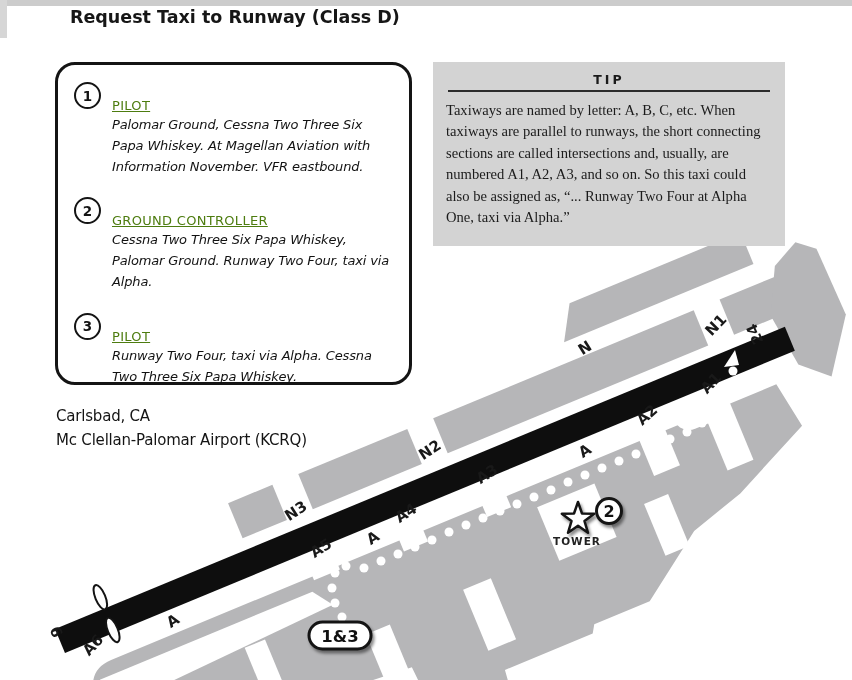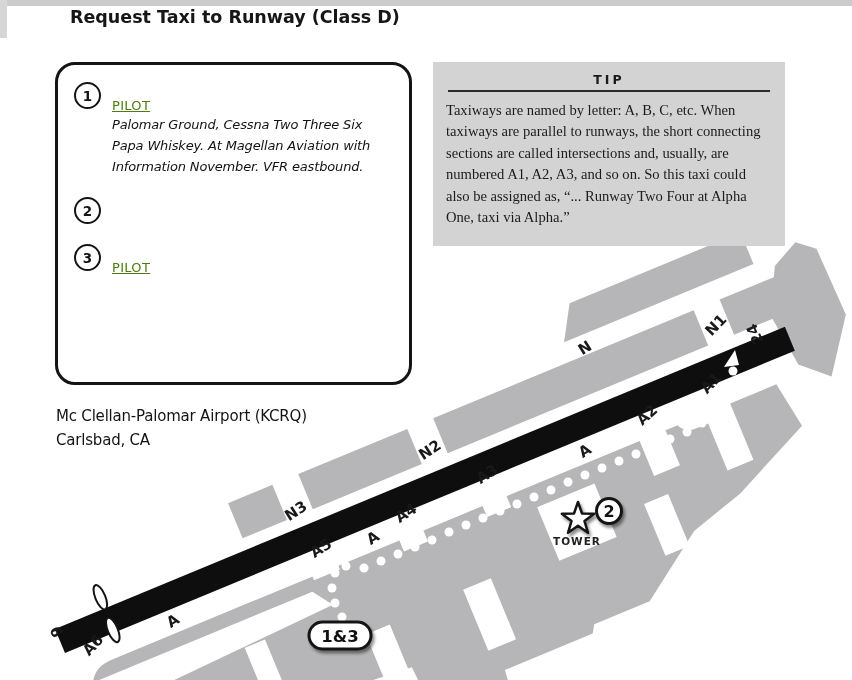--- a/index.html
+++ b/index.html
@@ -64,38 +64,43 @@
 <div class="dialog">
   <div class="step">
     <div class="stepnum">1</div>
     <div class="stepbody">
       <div class="speaker">PILOT</div>
       <div class="speech">Palomar Ground, Cessna Two Three Six Papa Whiskey. At Magellan Aviation with Information November. VFR eastbound.</div>
     </div>
   </div>
   <div class="step">
     <div class="stepnum">2</div>
+    <div class="stepbody">
+      <div class="speaker">GROUND CONTROLLER</div>
+      <div class="speech">Cessna Two Three Six Papa Whiskey, Palomar Ground. Runway Two Four, taxi via Alpha.</div>
+    </div>
   </div>
   <div class="step">
     <div class="stepnum">3</div>
     <div class="stepbody">
       <div class="speaker">PILOT</div>
+      <div class="speech">Runway Two Four, taxi via Alpha. Cessna Two Three Six Papa Whiskey.</div>
     </div>
   </div>
 </div>
 
 <div class="tip">
   <div class="tip-title">TIP</div>
   <div class="tip-rule"></div>
   <div class="tip-body">Taxiways are named by letter: A, B, C, etc. When taxiways are parallel to runways, the short connecting sections are called intersections and, usually, are numbered A1, A2, A3, and so on. So this taxi could also be assigned as, “... Runway Two Four at Alpha One, taxi via Alpha.”</div>
 </div>
 
 <div class="airport">
+  <div>Carlsbad, CA</div>
   <div>Mc Clellan-Palomar Airport (KCRQ)</div>
-  <div>Carlsbad, CA</div>
 </div>
 
 <svg class="diagram" width="852" height="680" viewBox="0 0 852 680">
 
   <g transform="rotate(-22.5 60 641)" fill="#b6b6b8">
     <rect x="268" y="578" width="48" height="38"></rect>
     <rect x="344" y="578" width="118" height="38"></rect>
     <rect x="490" y="578" width="282" height="38"></rect>
     <rect x="800" y="578" width="60" height="38"></rect>
     <polygon points="660,524 845,524 845,558 640,558"></polygon>

